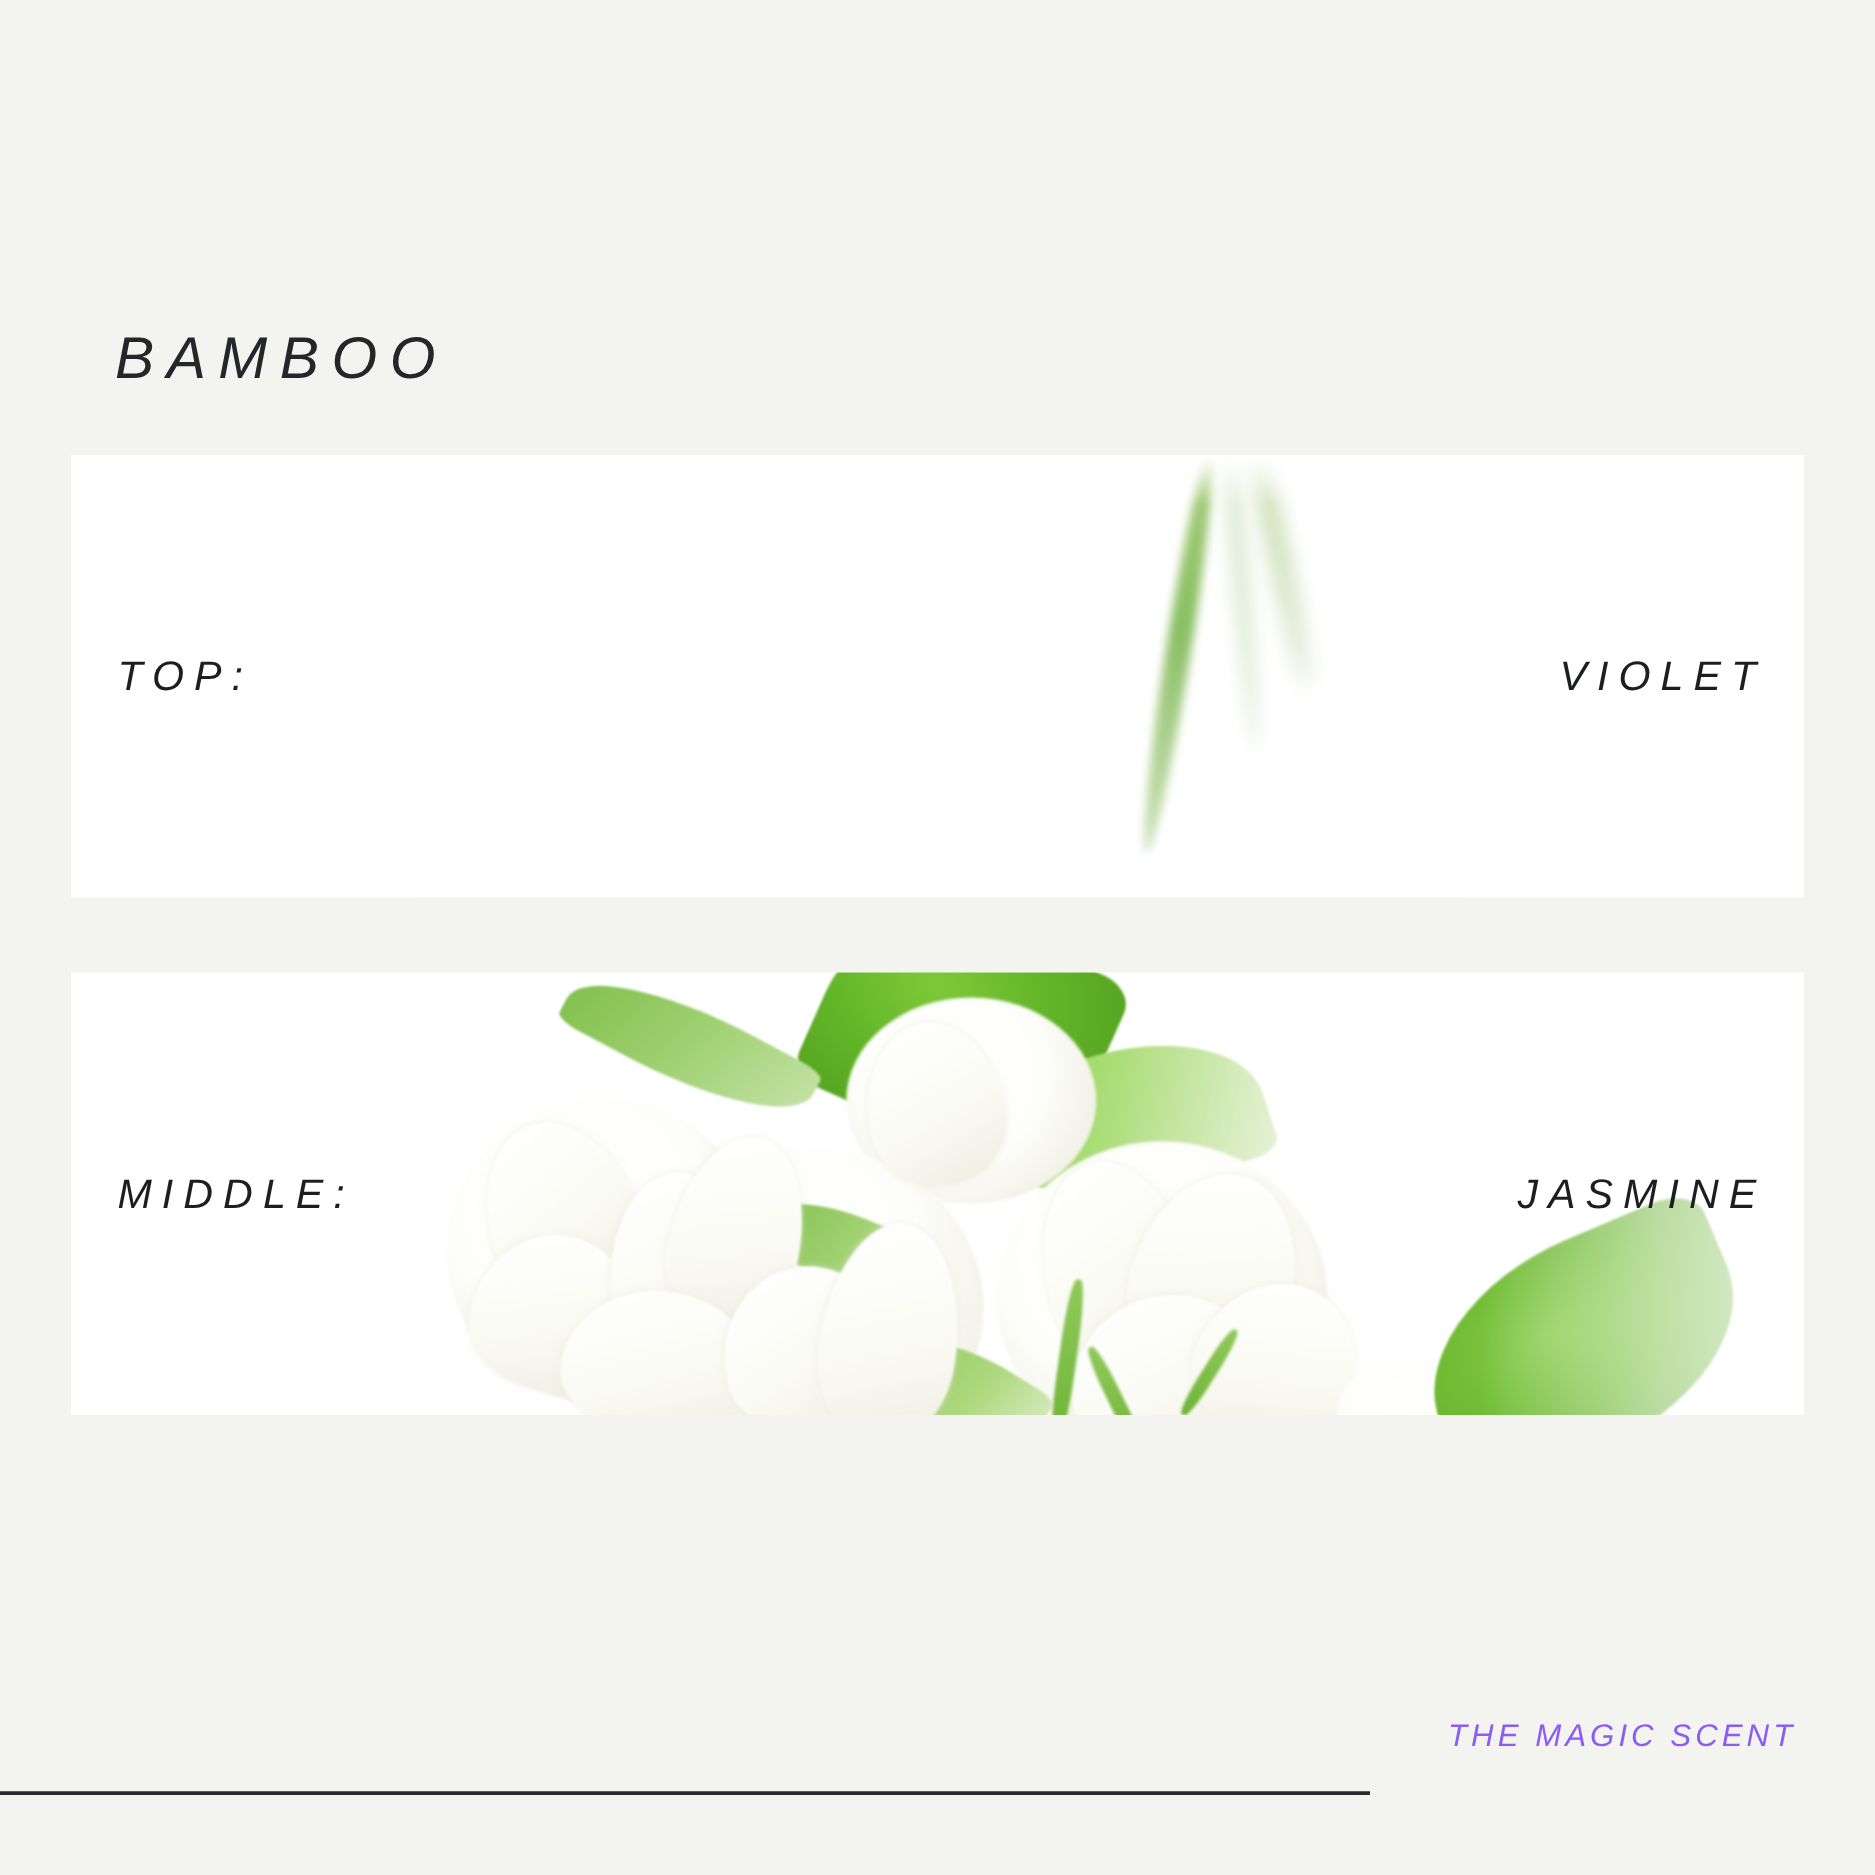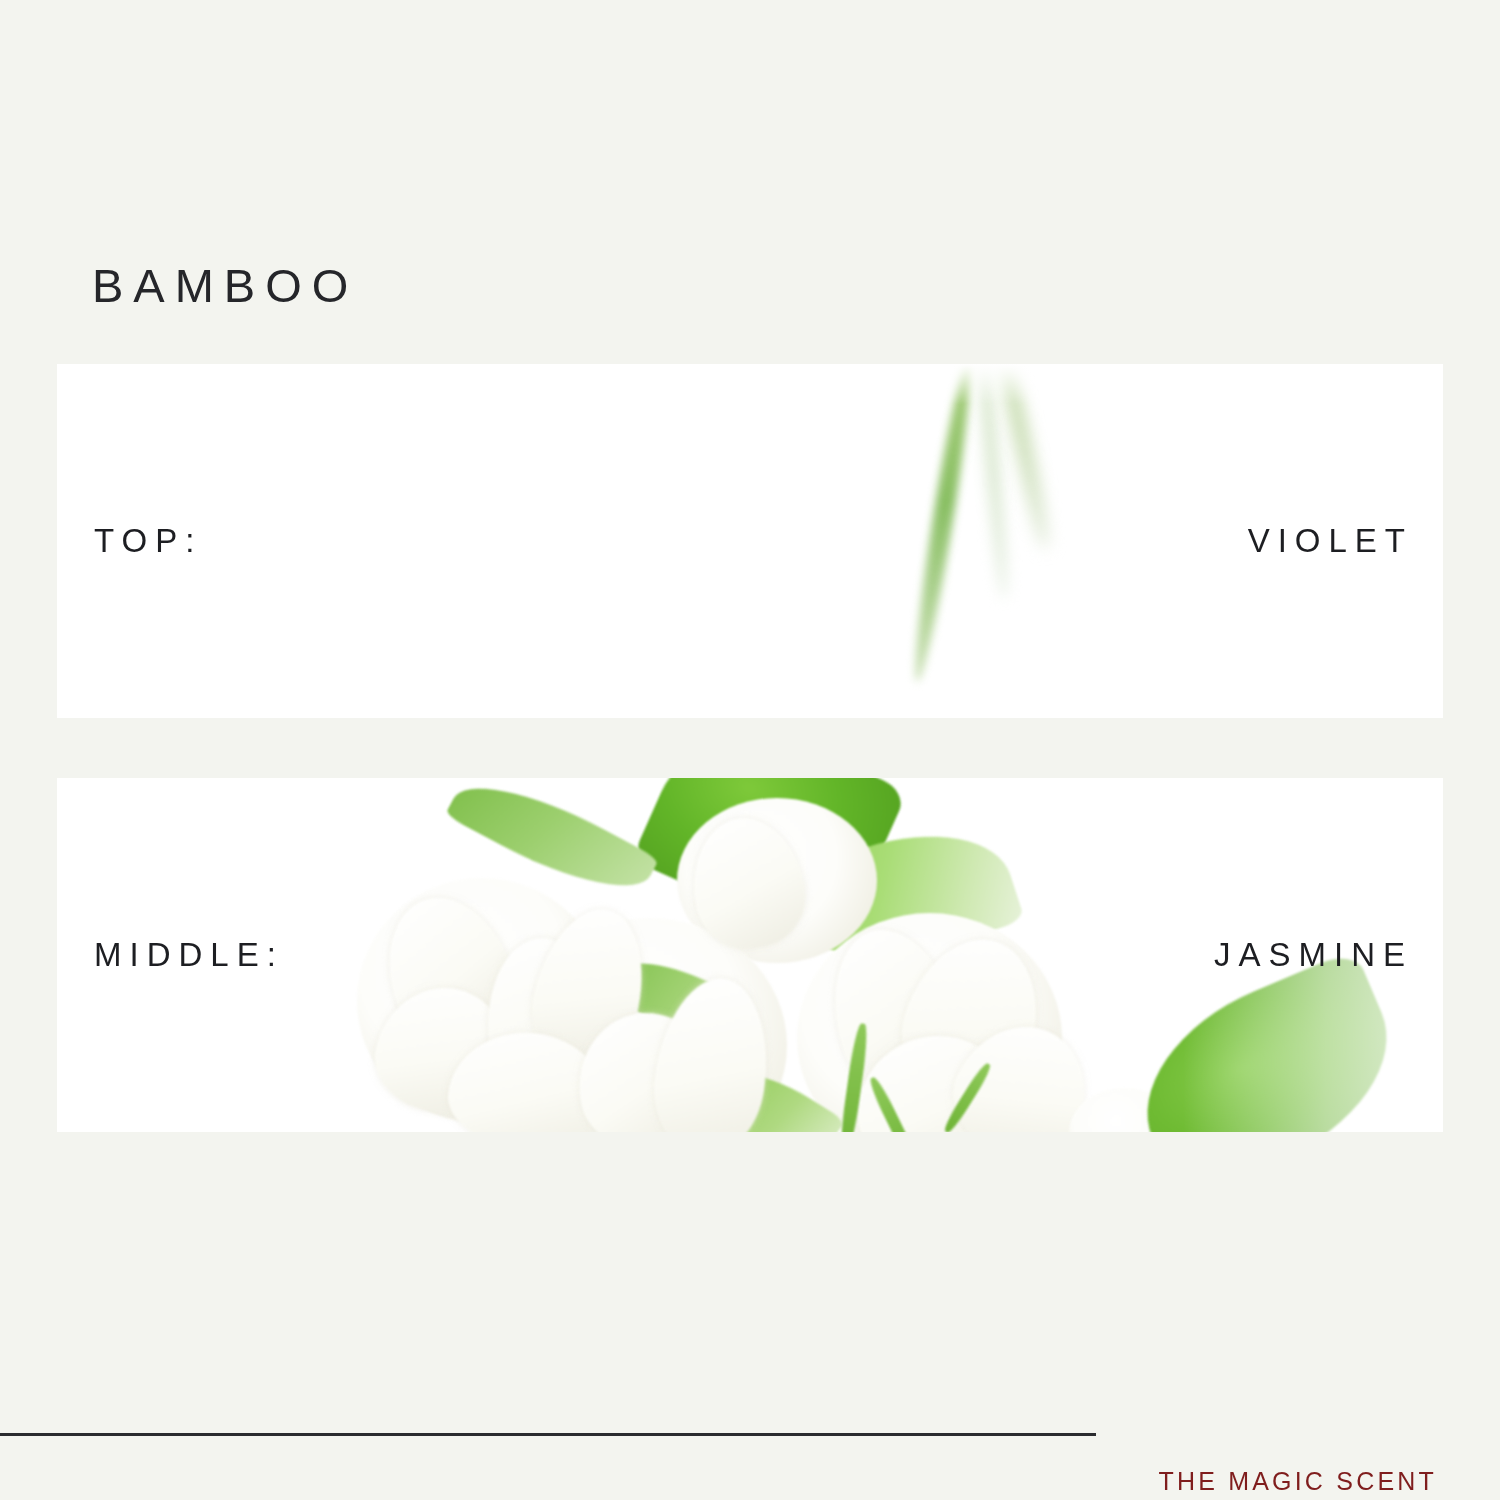--- a/index.html
+++ b/index.html
@@ -12,20 +12,21 @@
     height: 1500px;
     background: #f3f4ef;
     font-family: "Liberation Sans", sans-serif;
     overflow: hidden;
   }
   .page {
     position: relative;
     width: 1500px;
     height: 1500px;
     background: #f3f4ef;
+    font-style: italic;
   }
 
   
   .page-title {
     position: absolute;
     left: 92px;
     top: 262px;
     font-size: 47px;
     letter-spacing: 10px;
     font-weight: 400;
@@ -71,24 +72,24 @@
     position: absolute;
     left: 0;
     top: 1433px;
     width: 1096px;
     height: 3px;
     background: #2a2b2f;
   }
   .footer-brand {
     position: absolute;
     right: 63px;
-    top: 1467px;
+    top: 1375px;
     font-size: 25px;
     letter-spacing: 3.2px;
-    color: #7f1d1d;
+    color: #8b5cf6;
     white-space: nowrap;
     margin-left: 48px;
   }
 
   
   .violet-scene { position: absolute; inset: 0; }
 
   .v-stem {
     position: absolute;
     border-radius: 50%;

